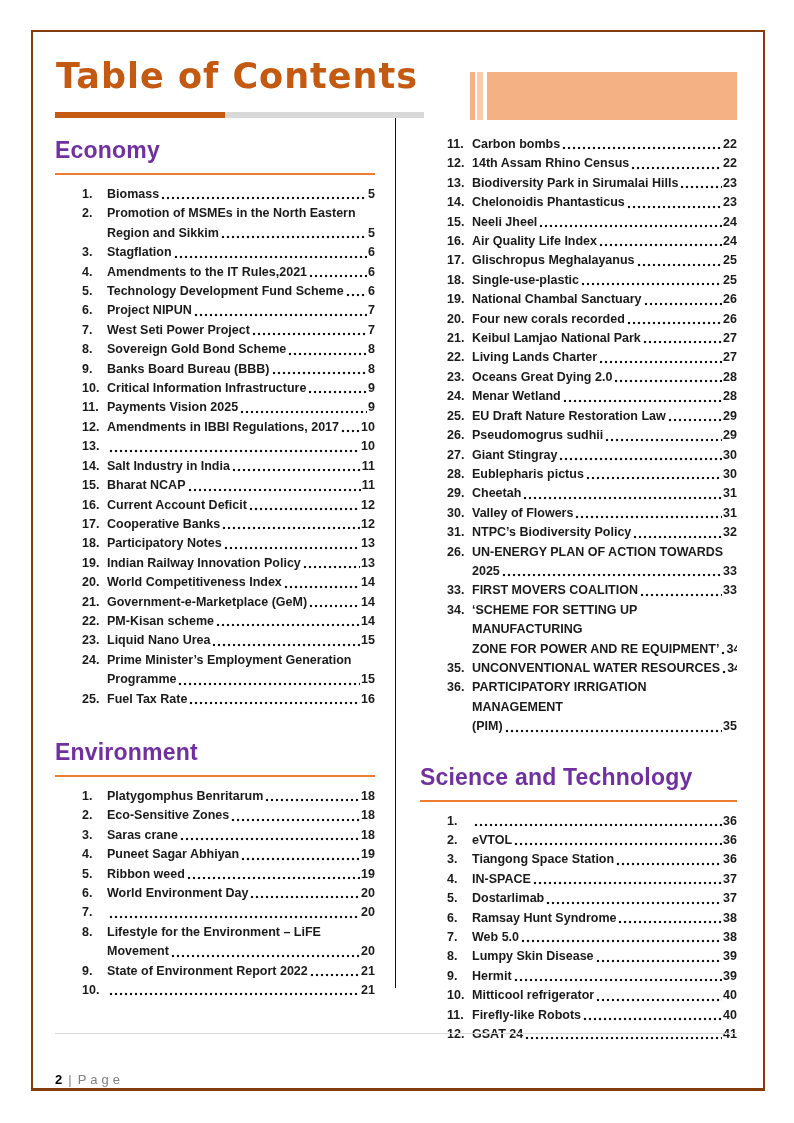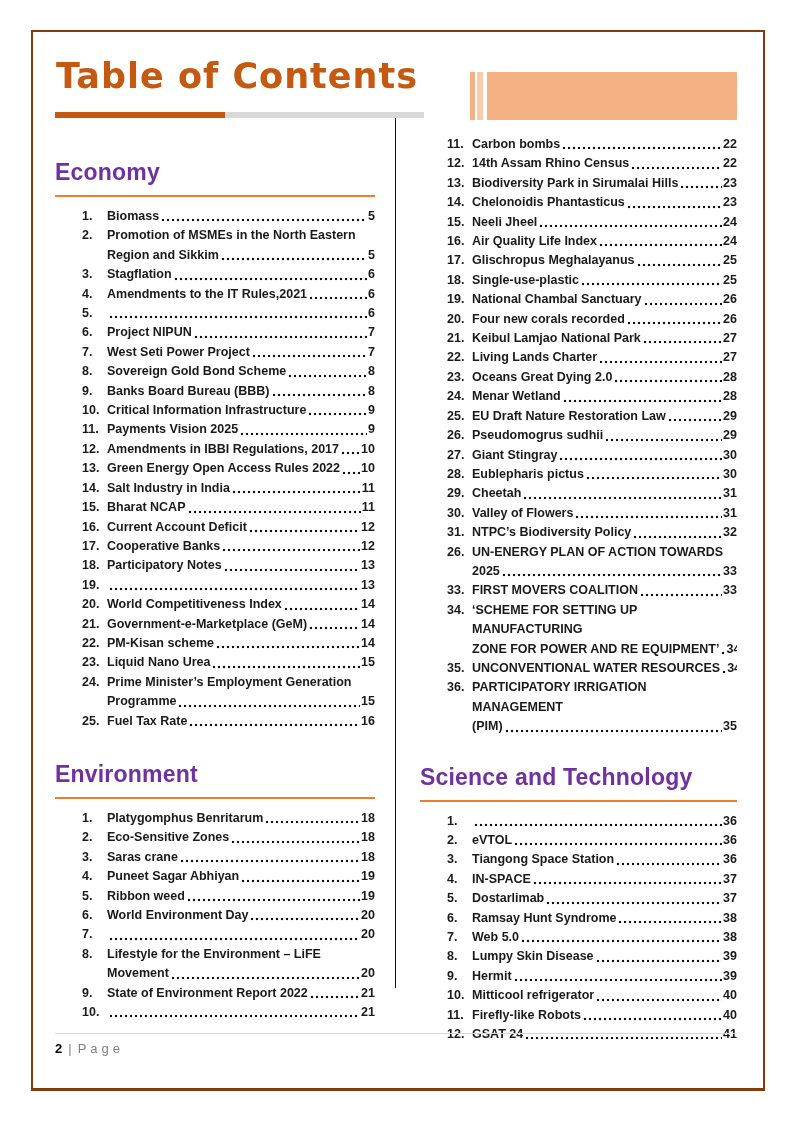--- a/index.html
+++ b/index.html
@@ -17,41 +17,41 @@
     font-weight:bold;font-size:35px;letter-spacing:1px;color:var(--title-orange);}
   .title-rule{position:absolute;left:55px;top:112px;width:369px;height:6px;display:flex;}
   .title-rule .seg-orange{width:170px;height:6px;background:var(--title-orange);}
   .title-rule .seg-gray{flex:1;height:6px;background:var(--rule-gray);}
   .deco{position:absolute;left:470px;top:72px;height:48px;display:flex;}
   .deco .s1{width:5px;height:48px;background:var(--deco-salmon);}
   .deco .s2{width:6px;height:48px;background:var(--deco-peach);margin-left:2px;}
   .deco .blk{width:250px;height:48px;background:var(--deco-salmon);margin-left:4px;}
   .col-divider{position:absolute;left:395px;top:118px;width:1.3px;height:870px;background:#111;}
   .col{position:absolute;margin-top:8px;}
-  .col.left{left:55px;top:151px;width:320px;}
+  .col.left{left:55px;top:129px;width:320px;}
   .col.right{left:420px;top:121px;width:317px;}
   .sec-heading{font-size:23px;color:var(--heading-purple);font-weight:600;
     letter-spacing:0.2px;padding-bottom:9px;border-bottom:2px solid var(--underline-orange);}
   .toc-list{margin-top:10px;margin-bottom:30px;}
   .col.right .toc-list.first{margin-top:6px;margin-bottom:27px;}
   .toc-item{display:flex;padding-left:27px;font-size:12.5px;font-weight:bold;
     color:var(--text-black);line-height:19.4px;}
   .num{flex:0 0 25px;}
   .content{flex:1;min-width:0;}
   .tline{display:flex;align-items:baseline;overflow:hidden;}
   .txt{white-space:nowrap;}
   .leader{flex:1;min-width:4px;align-self:flex-end;height:7px;margin:0 1px 3px 2px;
     background-image:radial-gradient(circle at 2px 4px,#111 1.3px,transparent 1.6px);
     background-size:5px 7px;background-repeat:repeat-x;}
   .pg{white-space:nowrap;}
   .footer-rule{position:absolute;left:55px;top:1033px;width:682px;height:1px;background:var(--rule-gray);}
   .footer{position:absolute;left:55px;top:1041px;font-size:13px;display:flex;align-items:baseline;}
   .footer .pnum{font-weight:bold;color:#000;}
   .footer .psep{color:var(--footer-gray);margin:0 6px;font-weight:400;}
-  .footer .plabel{color:var(--footer-gray);letter-spacing:4px;font-weight:400;}
+  .footer .plabel{color:var(--footer-gray);letter-spacing:4px;font-weight:400;margin-top:31px;}
 </style>
 </head>
 <body>
 
 <div class="page">
   <div class="frame"></div>
 
   <h1 class="page-title">Table of Contents</h1>
 
   <div class="title-rule">
@@ -108,20 +108,21 @@
               <span class="txt">Amendments to the IT Rules,2021</span>
               <span class="leader"></span>
               <span class="pg">6</span>
             </div>
           </div>
         </div>
         <div class="toc-item">
           <span class="num">5.</span>
           <div class="content">
             <div class="tline">
+              <span class="txt">Technology Development Fund Scheme</span>
               <span class="leader"></span>
               <span class="pg">6</span>
             </div>
           </div>
         </div>
         <div class="toc-item">
           <span class="num">6.</span>
           <div class="content">
             <div class="tline">
               <span class="txt">Project NIPUN</span>
@@ -187,21 +188,20 @@
               <span class="txt">Amendments in IBBI Regulations, 2017</span>
               <span class="leader"></span>
               <span class="pg">10</span>
             </div>
           </div>
         </div>
         <div class="toc-item">
           <span class="num">13.</span>
           <div class="content">
             <div class="tline">
-              <span class="txt">Green Energy Open Access Rules 2022</span>
               <span class="leader"></span>
               <span class="pg">10</span>
             </div>
           </div>
         </div>
         <div class="toc-item">
           <span class="num">14.</span>
           <div class="content">
             <div class="tline">
               <span class="txt">Salt Industry in India</span>
@@ -247,20 +247,21 @@
               <span class="txt">Participatory Notes</span>
               <span class="leader"></span>
               <span class="pg">13</span>
             </div>
           </div>
         </div>
         <div class="toc-item">
           <span class="num">19.</span>
           <div class="content">
             <div class="tline">
+              <span class="txt">Indian Railway Innovation Policy</span>
               <span class="leader"></span>
               <span class="pg">13</span>
             </div>
           </div>
         </div>
         <div class="toc-item">
           <span class="num">20.</span>
           <div class="content">
             <div class="tline">
               <span class="txt">World Competitiveness Index</span>

